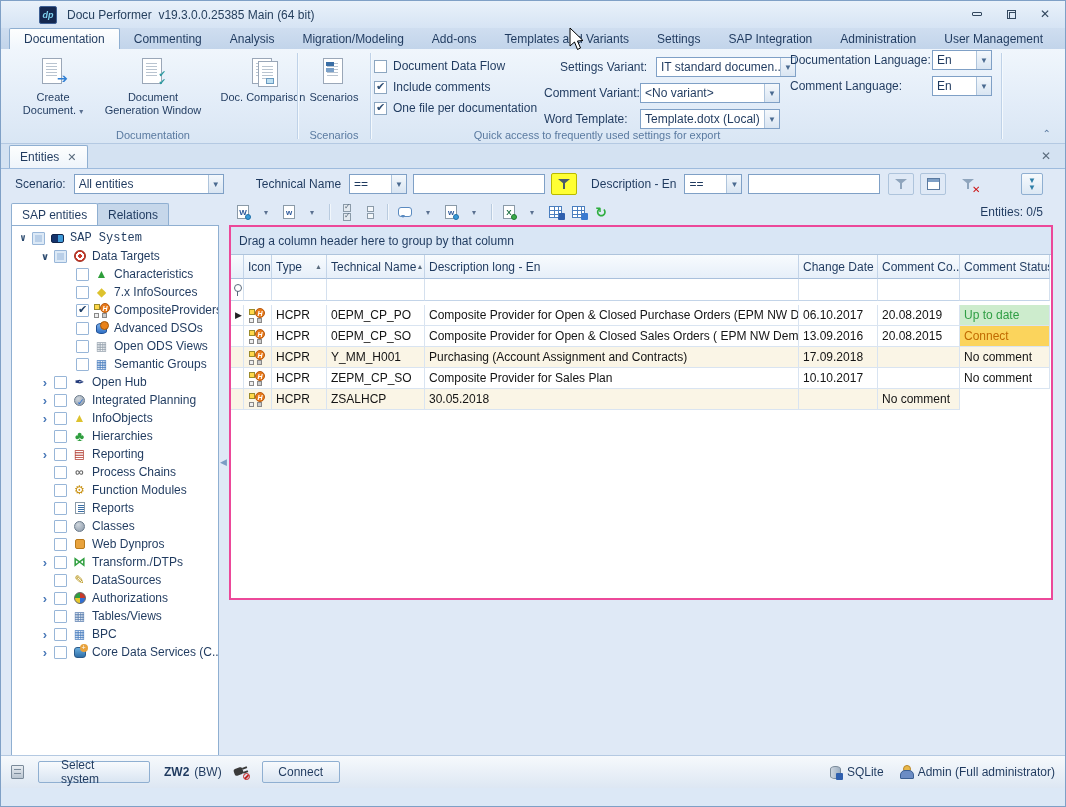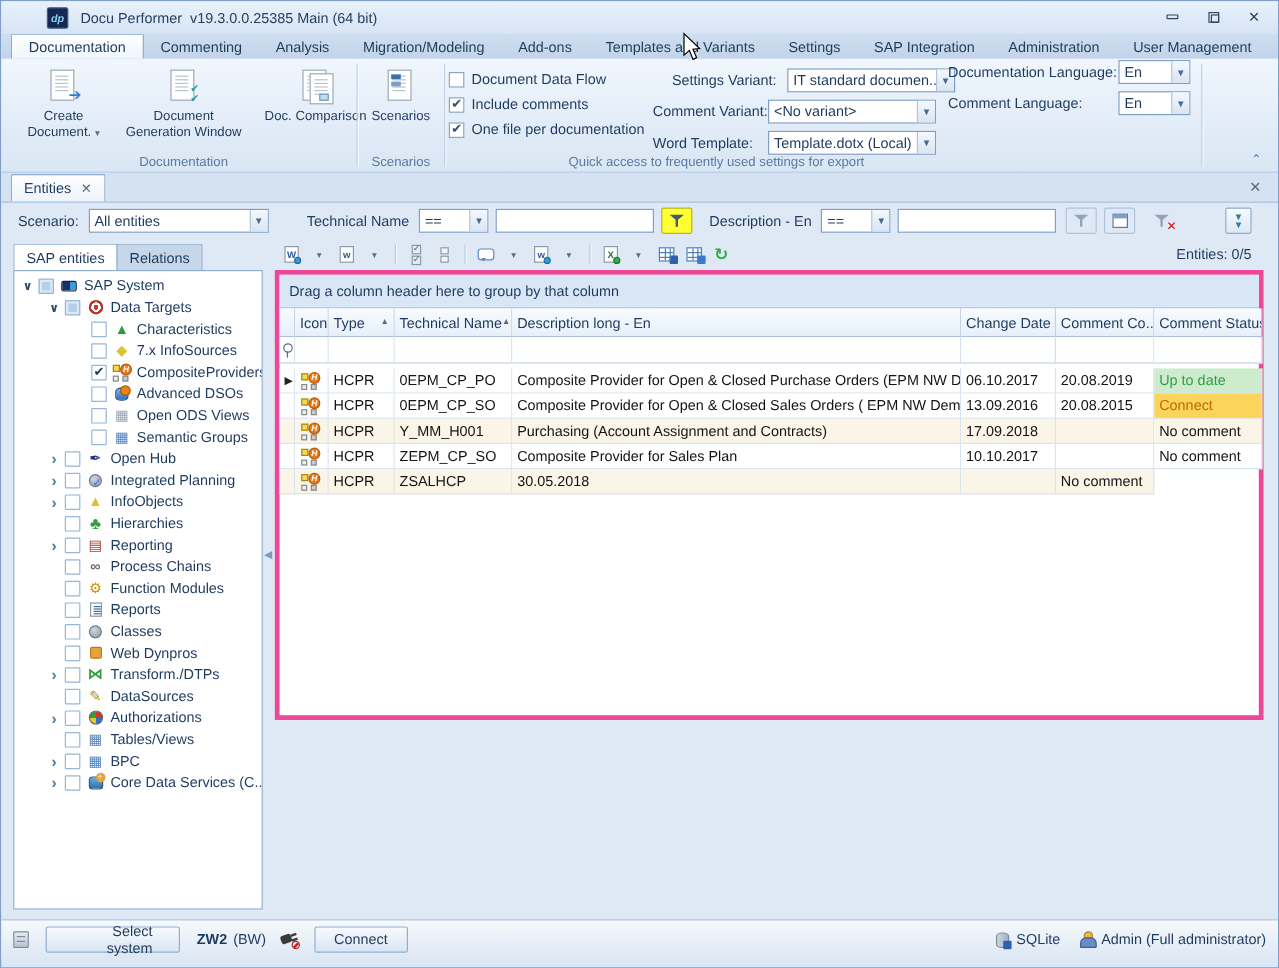--- a/index.html
+++ b/index.html
@@ -91,32 +91,32 @@
   .gridico::after { content:""; position:absolute; top:0; bottom:0; left:4px; width:1px; background:#4a7ebf; box-shadow:4px 0 #4a7ebf; }
   .floppy { position:absolute; right:-4px; bottom:-3px; width:7px; height:7px; background:#2f5fae; border-radius:1px; }
   .refresh { color:#2fae3f; font-size:14px; font-weight:bold; }
   .entcount { position:absolute; right:22px; top:6px; color:#1f3a5f; }
 
   
   .main { position:absolute; left:0; top:224px; width:100%; height:538px; background:#dfe9f6; }
   .treepane { position:absolute; left:10px; top:0; width:208px; height:533px; background:#fff; border:1px solid #8fafd1; overflow:hidden; padding-top:3px; }
   .splitter { position:absolute; left:218px; top:0; width:10px; height:533px; }
   .split-arrow { position:absolute; left:1px; top:232px; color:#7a9cc4; font-size:9px; }
-  .gridpane { position:absolute; left:228px; top:0; width:824px; height:375px; background:#fff; border:4px solid #ec4899; }
+  .gridpane { position:absolute; left:228px; top:0; width:824px; height:375px; background:#fff; border:2px solid #ec4899; }
 
   
   .titem { display:flex; align-items:center; height:18px; white-space:nowrap; }
   .titem .exp { width:14px; flex:none; text-align:center; }
   .exp.open::before { content:"\2228"; color:#2b4a6f; font-size:10px; font-weight:bold; }
   .exp.closed::before { content:"\203A"; color:#4a79b8; font-size:13px; font-weight:bold; }
   .chk { width:13px; height:13px; border:1px solid #98b6d8; background:#fff; margin:0 4px 0 2px; position:relative; flex:none; border-radius:1px; }
   .chk.ind { background:#b9cfe8; box-shadow:inset 0 0 0 2px #dce9f6; }
   .chk.on::after { content:"\2714"; position:absolute; left:1px; top:-2px; color:#1f3f66; font-size:11px; }
   .tico { width:17px; height:16px; margin-right:4px; flex:none; display:flex; align-items:center; justify-content:center; font-size:12px; line-height:16px; }
-  .lvl0 { padding-left:4px; } .lvl1 { padding-left:26px; } .lvl2 { padding-left:48px; }
+  .lvl0 { padding-left:4px;font-family:Liberation Mono, monospace; } .lvl1 { padding-left:26px; } .lvl2 { padding-left:48px; }
 
   .ic-sap { width:13px; height:9px; border-radius:2px; background:linear-gradient(90deg,#16336b 55%,#3f9ad8 55%); border:1px solid #10244a; }
   .ic-target { width:12px; height:12px; border-radius:50%; border:1px solid #a03020; background:radial-gradient(circle,#c9392a 0 2px,#fff 2px 4px,#c9392a 4px 6px,#e8b84a 6px); }
   .g-green { color:#2e9e3a; } .g-yellow { color:#ddc22e; } .g-grey { color:#98a4b0; } .g-blue { color:#4a7ebf; }
   .g-steel { color:#5b7fb0; } .g-red { color:#b0392e; } .g-dark { color:#223a7a; } .g-gear { color:#c89010; }
   .g-chain { color:#6a6a6a; font-weight:bold; } .g-club { color:#2f9e3f; font-size:14px; }
   .g-pencil { color:#b08a00; } .g-bow { color:#2f9e3f; font-weight:bold; font-size:13px; }
   .ic-adso { position:relative; width:11px; height:11px; background:linear-gradient(#7fb0e8,#2f6fc4); border:1px solid #1f4f94; border-radius:5px/3px; }
   .ic-adso::after { content:""; position:absolute; right:-3px; top:-3px; width:7px; height:7px; background:#e8821a; border:1px solid #a85a08; border-radius:50%; }
   .ic-sphere { width:11px; height:11px; border-radius:50%; background:radial-gradient(circle at 35% 30%,#cfd6dd,#8a98a8); border:1px solid #6a7a8a; position:relative; }
@@ -145,21 +145,21 @@
   .row-c .gc { background:#faf5e6; }
   .row-w .gc { background:#fff; }
   .cur-arrow { color:#222; font-size:9px; }
   .st-up { background:#cdeccd !important; color:#2f9e44 !important; }
   .st-out { background:#fbd45c !important; color:#c06a00 !important; }
   .pin { position:relative; width:9px; height:13px; }
   .pin::before { content:""; position:absolute; left:1px; top:1px; width:6px; height:6px; border:1.5px solid #5a6b7d; border-radius:50%; }
   .pin::after { content:""; position:absolute; left:4px; top:8px; width:1.5px; height:5px; background:#5a6b7d; }
 
   
-  .statusbar { position:absolute; left:0; bottom:7px; width:100%; height:33px; background:linear-gradient(#f6f9fc,#dde7f3); border-top:1px solid #b4c9e2; display:flex; align-items:center; padding:0 10px;text-align:right; }
+  .statusbar { position:absolute; left:0; bottom:18px; width:100%; height:33px; background:linear-gradient(#f6f9fc,#dde7f3); border-top:1px solid #b4c9e2; display:flex; align-items:center; padding:0 10px; }
   .sbtn { height:22px; padding:0 22px; display:flex; align-items:center; justify-content:center; border:1px solid #8fafd1; background:linear-gradient(#f7fafd,#d9e5f2); border-radius:2px; color:#1f3a5f; }
   .server-ico { width:13px; height:14px; border:1px solid #7a8a9a; background:linear-gradient(#e8edf2,#b9c4d0); position:relative; border-radius:1px; }
   .server-ico::before { content:""; position:absolute; left:2px; top:3px; right:2px; height:1px; background:#7a8a9a; box-shadow:0 4px #7a8a9a; }
   .plug { position:relative; width:20px; height:16px; }
   .plug .body { position:absolute; left:4px; top:4px; width:9px; height:7px; background:#3a3a3a; border-radius:2px; transform:rotate(-20deg); }
   .plug .p1 { position:absolute; left:12px; top:3px; width:5px; height:1.5px; background:#3a3a3a; transform:rotate(-20deg); }
   .plug .p2 { position:absolute; left:13px; top:7px; width:5px; height:1.5px; background:#3a3a3a; transform:rotate(-20deg); }
   .plug .bad { position:absolute; right:0; bottom:0; width:7px; height:7px; background:#e0e8f0; border:1px solid #c02020; border-radius:50%; }
   .plug .bad::after { content:""; position:absolute; left:0px; top:2px; width:5px; height:1.5px; background:#c02020; transform:rotate(-45deg); }
   .cyl { position:relative; width:11px; height:13px; background:linear-gradient(90deg,#cdd6e0,#9fb0c2); border-radius:5px/3px; border:1px solid #7a8a9a; }

